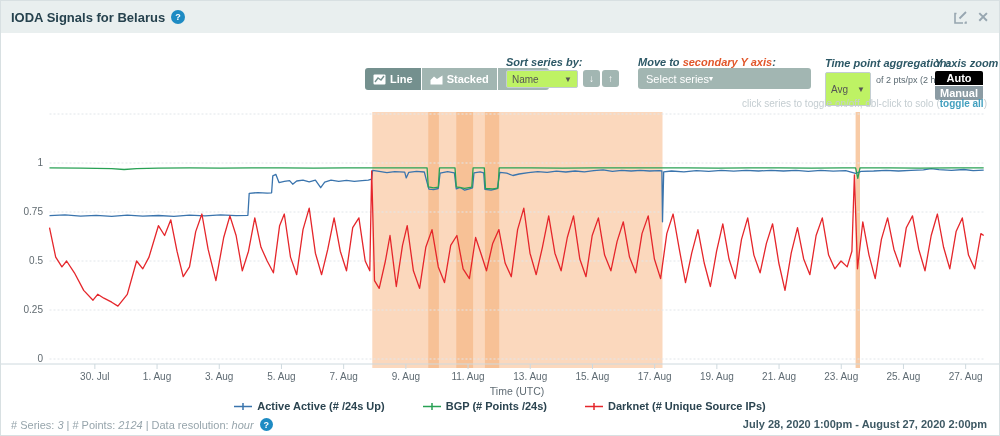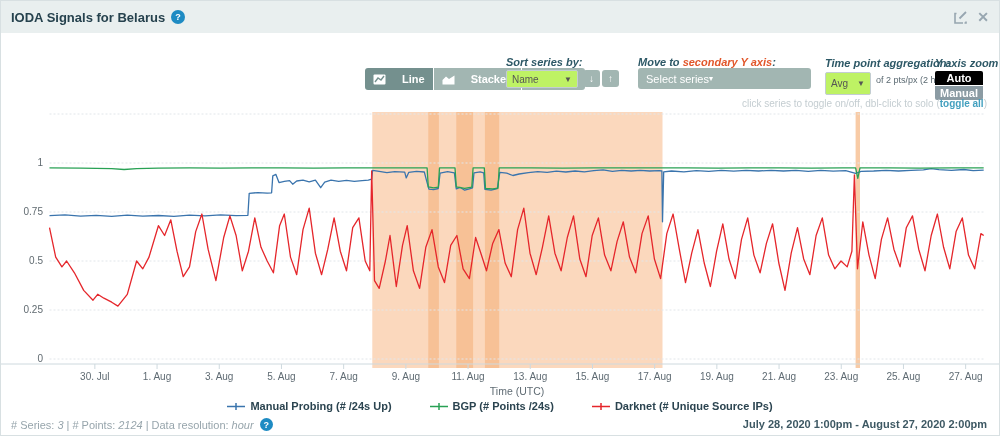--- a/index.html
+++ b/index.html
@@ -14,41 +14,41 @@
                width:14px; height:14px; border-radius:50%; background:#1e8bc3;
                color:#fff; font-size:9px; font-weight:bold; margin-left:6px; }
   #header-icons { margin-left:auto; display:flex; align-items:center; gap:9px; }
   #close-icon { color:#97a6b0; font-size:14px; font-weight:bold; cursor:pointer; }
   
   .ctl-label { position:absolute; font-size:11px; font-style:italic; font-weight:600;
                color:#2d5866; white-space:nowrap; }
   .orange { color:#e2572b; }
   
   #chart-type { position:absolute; left:364px; top:67px; display:flex; gap:1px; }
-  .type-btn { height:22px; display:flex; align-items:center; gap:16px; padding:0 8px;
+  .type-btn { height:22px; display:flex; align-items:center; gap:4px; padding:0 8px;
               background:#a2b6b2; color:#fff; font-size:11px; font-weight:bold; cursor:pointer; }
   .type-btn.active { background:#74908e; }
   .type-btn:first-child { border-radius:3px 0 0 3px; }
   .type-btn:last-child { border-radius:0 3px 3px 0; }
   
   .fake-select { background:#bef264; border:1px solid #c3cdd2; border-radius:2px;
                  font-size:10px; color:#555; display:flex; align-items:center;
                  justify-content:space-between; padding:0 5px; cursor:pointer; }
   .caret { font-size:8px; color:#555; }
   #sort-select { position:absolute; left:505px; top:69px; width:72px; height:18px; }
   .arrow-btn { width:17px; height:17px; background:#a2b6b2; border-radius:3px; color:#fff;
                font-size:10px; font-weight:bold; display:flex; align-items:center;
                justify-content:center; cursor:pointer; }
   #sort-arrows { position:absolute; left:582px; top:69px; display:flex; gap:2px; }
   #series-select { position:absolute; left:637px; top:67px; width:173px; height:21px;
                    background:#a2b6b2; border-radius:3px; color:#fff; font-size:11px;
                    display:flex; align-items:center; justify-content:flex-start;
                    padding:0 8px; cursor:pointer; }
   #series-select .caret { color:#fff; }
-  #agg-select { position:absolute; left:824px; top:71px; width:46px; height:23px; }
+  #agg-select { position:absolute; left:824px; top:71px; width:46px; height:34px; }
   #agg-detail { position:absolute; left:875px; top:74px; font-size:9px; color:#5b6a72; }
   #yzoom-auto { position:absolute; left:934px; top:70px; width:48px; height:14px;
                 background:#000000; color:#fff; font-size:11px; font-weight:bold;
                 border-radius:2px 2px 0 0; display:flex; align-items:center;
                 justify-content:center; cursor:pointer; }
   #yzoom-manual { position:absolute; left:934px; top:85px; width:48px; height:14px;
                   background:#8b9ba3; color:#fff; font-size:11px; font-weight:bold;
                   border-radius:0 0 2px 2px; display:flex; align-items:center;
                   justify-content:center; cursor:pointer; }
   #toggle-hint { position:absolute; right:12px; top:97px; font-size:10px; color:#c4cdd1; }
@@ -193,21 +193,21 @@
   <div id="yzoom-manual">Manual</div>
 
   <div id="toggle-hint"><span>click series to toggle on/off, dbl-click to solo (</span><a>toggle all</a><span>)</span></div>
 
   <div id="legend">
       <span class="legend-item">
         <svg width="18" height="9">
           <line x1="0" x2="18" y1="4.5" y2="4.5" stroke="#3a74ad" stroke-width="1.5"></line>
           <line x1="9" x2="9" y1="1" y2="8" stroke="#3a74ad" stroke-width="1.5"></line>
         </svg>
-        <span class="legend-label">Manual Probing (# /24s Up)</span>
+        <span class="legend-label">Active Active (# /24s Up)</span>
       </span>
       <span class="legend-item">
         <svg width="18" height="9">
           <line x1="0" x2="18" y1="4.5" y2="4.5" stroke="#28a154" stroke-width="1.5"></line>
           <line x1="9" x2="9" y1="1" y2="8" stroke="#28a154" stroke-width="1.5"></line>
         </svg>
         <span class="legend-label">BGP (# Points /24s)</span>
       </span>
       <span class="legend-item">
         <svg width="18" height="9">

